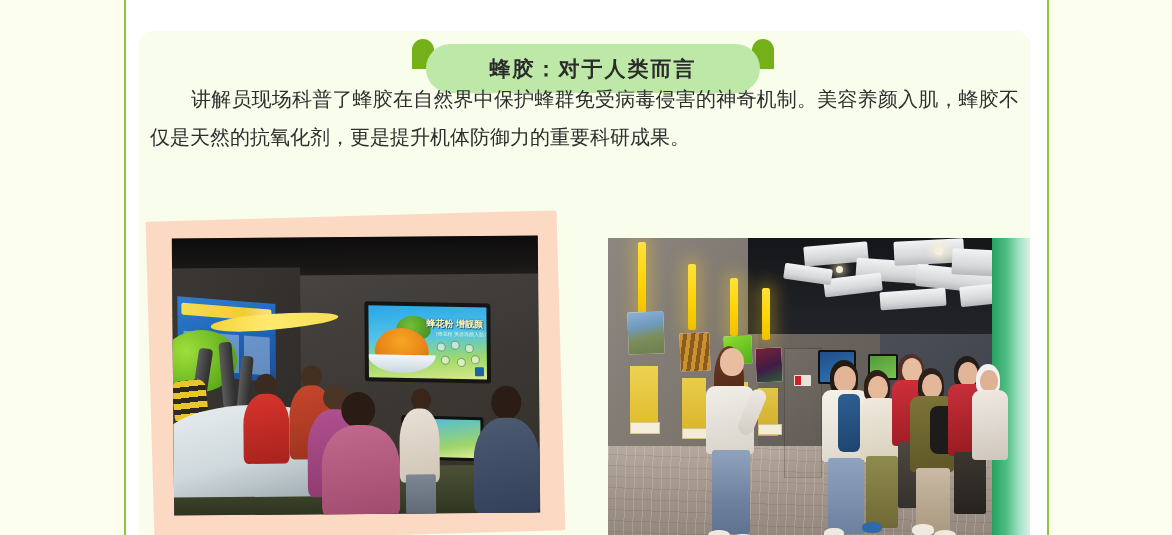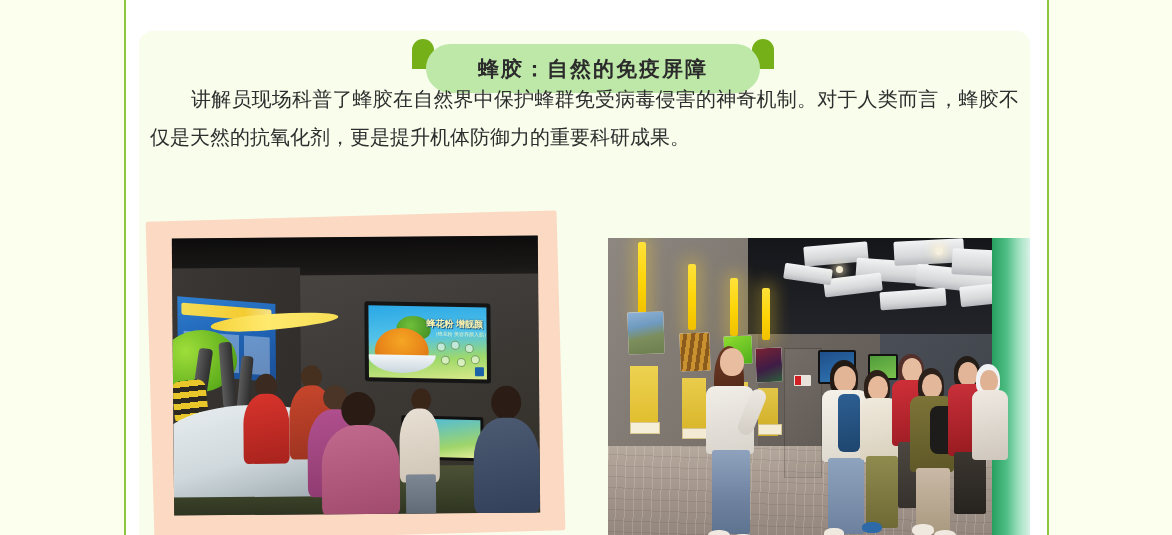--- a/index.html
+++ b/index.html
@@ -377,25 +377,25 @@
 <div class="page-band right"></div>
 <div class="band-rule left"></div>
 <div class="band-rule right"></div>
 
 <div class="card">
 
   <div class="title-bar">
     <div class="title-tab left"></div>
     <div class="title-tab right"></div>
     <div class="title-pill">
-      <span class="title-text">蜂胶：自然的免疫屏障</span>
+      <span class="title-text">蜂胶：对于人类而言</span>
     </div>
   </div>
 
-  <p class="body-copy">讲解员现场科普了蜂胶在自然界中保护蜂群免受病毒侵害的神奇机制。对于人类而言，蜂胶不仅是天然的抗氧化剂，更是提升机体防御力的重要科研成果。</p>
+  <p class="body-copy">讲解员现场科普了蜂胶在自然界中保护蜂群免受病毒侵害的神奇机制。美容养颜入肌，蜂胶不仅是天然的抗氧化剂，更是提升机体防御力的重要科研成果。</p>
 
   <div class="photo-row">
 
     <div class="photo-left-wrap">
       <div class="photo-left-frame"></div>
       <div class="photo-left-inner">
 
         <div class="hall-ceiling"></div>
         <div class="hall-wall-back"></div>
         <div class="hall-wall-left"></div>

